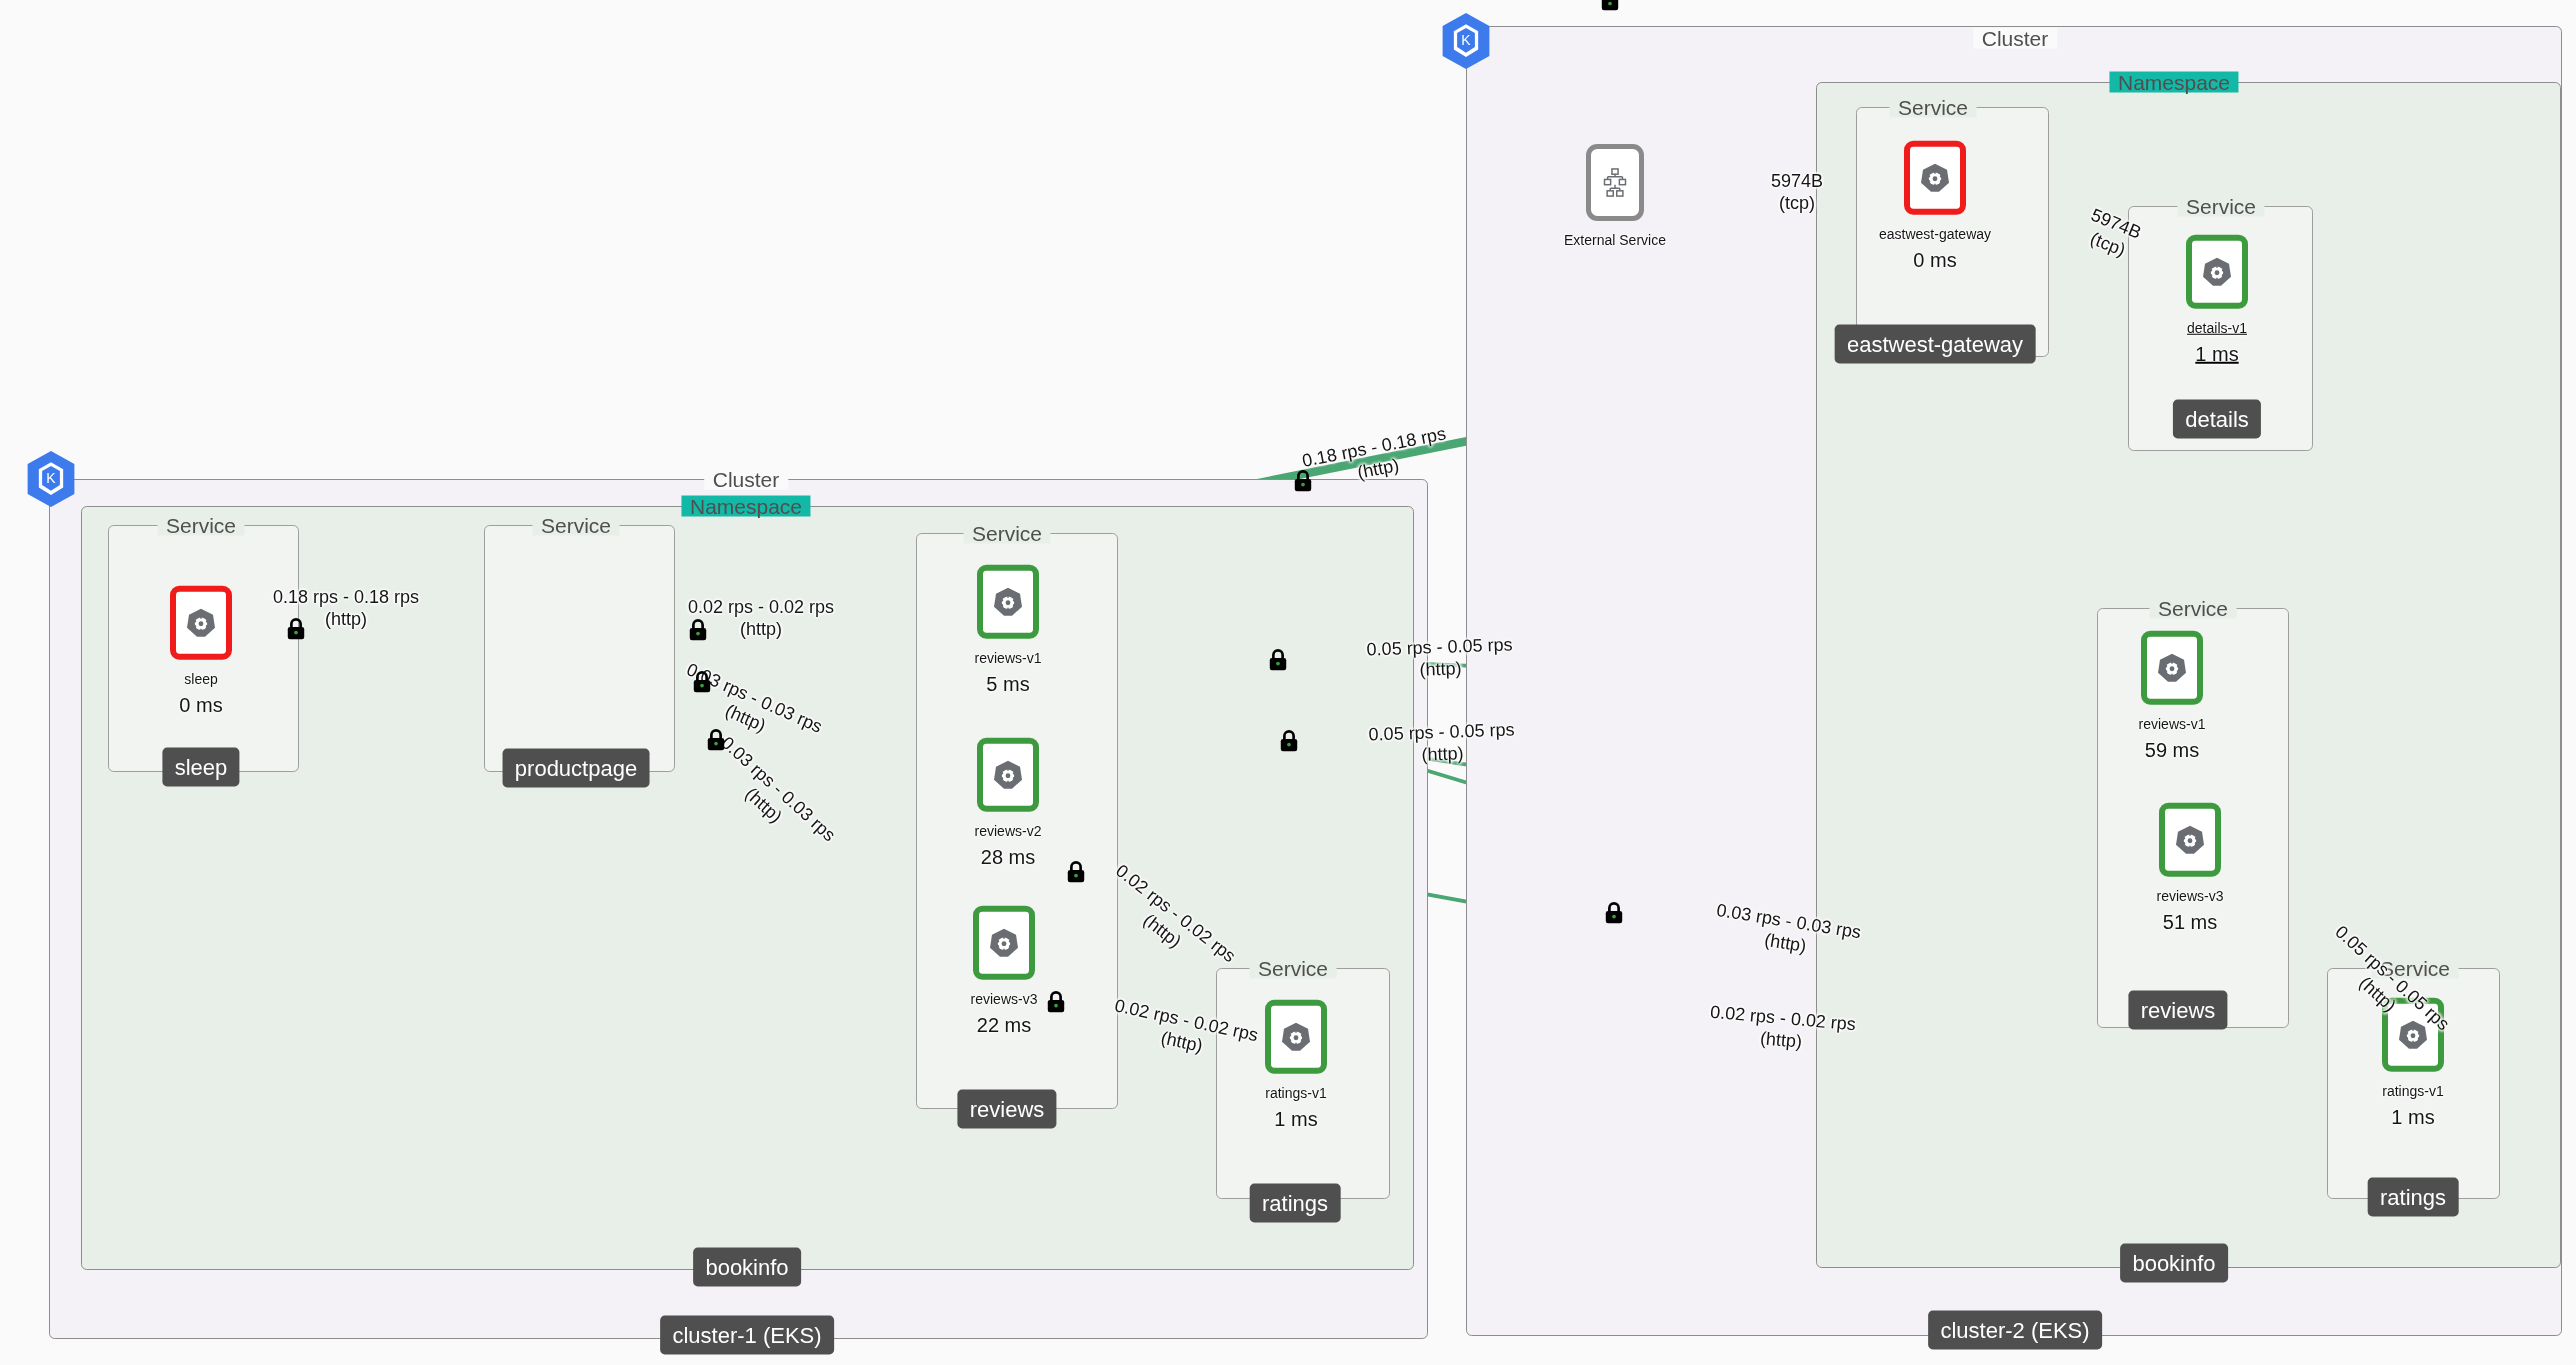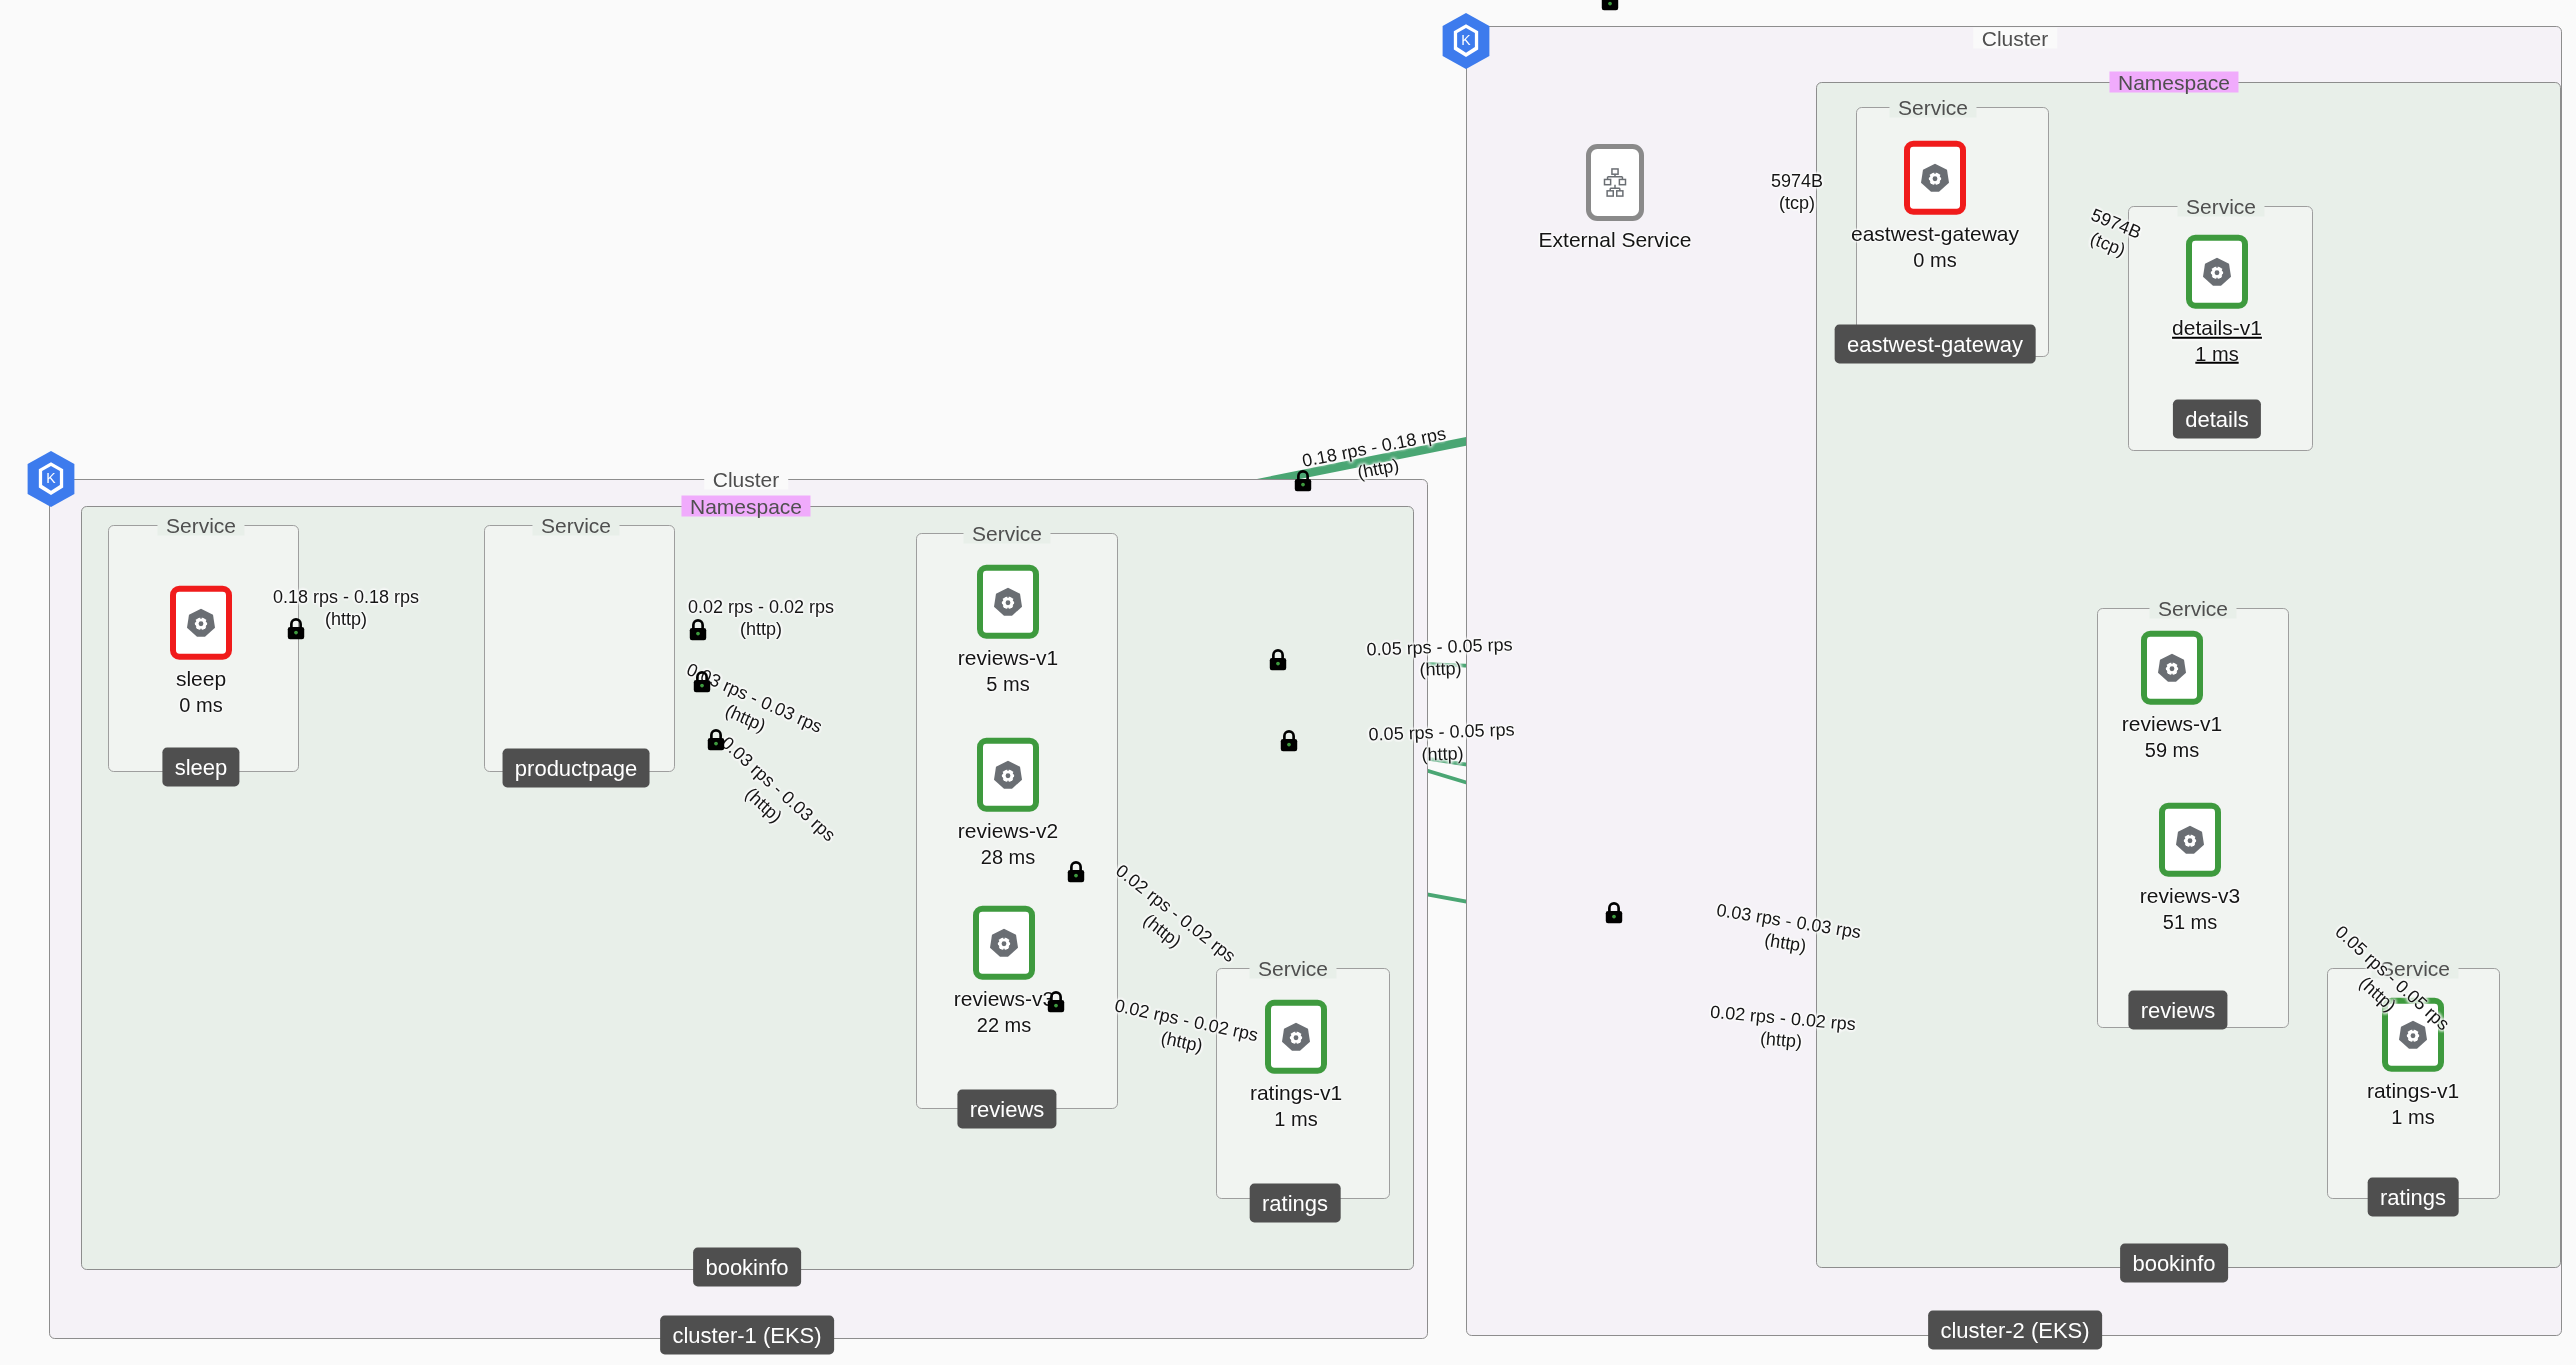--- a/index.html
+++ b/index.html
@@ -10,31 +10,31 @@
 
   
   .box{position:absolute;box-sizing:border-box;border:1.5px solid #8d8d8d;border-radius:5.7px;}
   .box.cluster{background:#f5f2f7;}
   .box.namespace{background:#e8efe9;}
   .box.service{background:#f1f4f1;border-color:#9e9e9e;border-width:1.3px;}
 
   .boxlabel{position:absolute;background:#fafafa;color:#4f4f4f;
             font-size:21px;line-height:21px;padding:0 8.5px;white-space:nowrap;
             transform:translate(-50%,-50%);}
-  .boxlabel.onns{background:#f0abfc;}
+  .boxlabel.onns{background:#14b8a6;}
   .boxlabel.onsvc{background:#e8efe9;}
 
   
   .node{position:absolute;transform:translate(-50%,-50%);text-align:center;width:226px;}
   .nodeshape{width:62px;height:74px;margin:0 auto;border-radius:9.4px;box-sizing:border-box;
              background:#fff;display:flex;align-items:center;justify-content:center;}
   .nodeshape.green{border:6.6px solid #3e9a3e;}
   .nodeshape.red{border:6.6px solid #f01b1b;}
   .nodeshape.grey{border:5.7px solid #8a8a8a;border-radius:11.3px;width:58px;height:77px;}
-  .nodelabel{margin-top:6.6px;font-size:21px;color:#151515;line-height:24.5px;
+  .nodelabel{margin-top:6.6px;font-size:14px;color:#151515;line-height:24.5px;
              text-shadow:0 0 2.8px #fff,0 0 2.8px #fff,0 0 2.8px #fff,0 0 2.8px #fff;}
   .nodetime{margin-top:2.8px;font-size:20px;color:#151515;line-height:22.6px;
             text-shadow:0 0 2.8px #fff,0 0 2.8px #fff,0 0 2.8px #fff;}
 
   
   .pill{position:absolute;transform:translate(-50%,-50%);background:#4f4f4f;color:#fff;
         font-size:22px;line-height:22px;padding:8.5px 12.3px;border-radius:4.7px;white-space:nowrap;}
 
   
   .elabel{position:absolute;transform-origin:50% 50%;font-size:18px;color:#151515;

